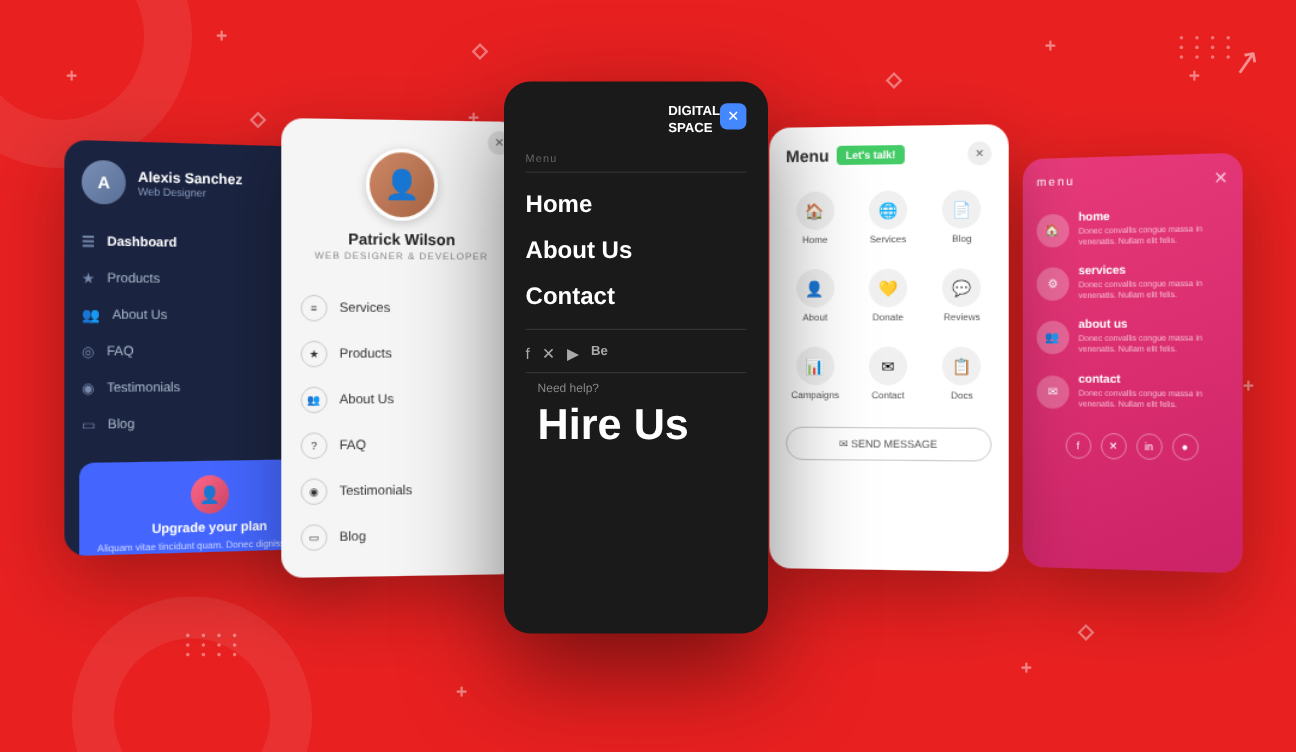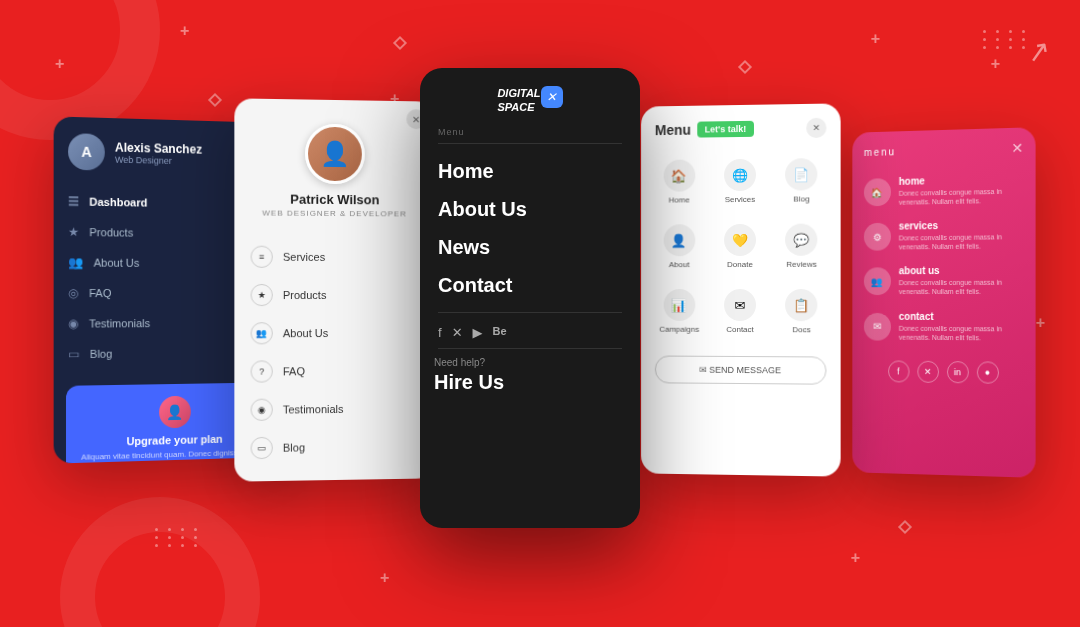--- a/index.html
+++ b/index.html
@@ -174,23 +174,22 @@
       width: 220px;
       height: 460px;
       background: #1a1a1a;
       left: 420px;
       top: 68px;
       z-index: 5;
       border-radius: 22px;
       box-shadow: 0 30px 80px rgba(0,0,0,0.5);
     }
     .card-3 .header {
-      display: flex; align-items: flex-start; justify-content: center;
+      display: flex; align-items: flex-start; justify-content: flex-end;
       padding: 18px 18px 8px;
-      font-style: italic;
     }
     .card-3 .brand {
       color: white; font-size: 11px; font-weight: 800; line-height: 1.3;
     }
     .card-3 .close-btn {
       width: 22px; height: 22px; background: #4488ff;
       border-radius: 6px; display: flex; align-items: center; justify-content: center;
       color: white; font-size: 12px; cursor: pointer;
     }
     .card-3 .section-label {
@@ -210,27 +209,27 @@
     .card-3 .social-section {
       padding: 8px 18px;
     }
     .card-3 .social-icons {
       display: flex; gap: 10px; margin-top: 4px;
     }
     .card-3 .social-icon {
       color: #aaa; font-size: 13px; cursor: pointer;
     }
     .card-3 .hire-section {
-      padding: 8px 14px;
+      padding: 8px 28px;
     }
     .card-3 .need-help {
       color: #888; font-size: 10px; margin-bottom: 2px;
     }
     .card-3 .hire-text {
-      color: white; font-size: 20px; font-weight: 700; line-height: 1.2;
+      color: white; font-size: 36px; font-weight: 700; line-height: 1.2;
     }
 
     
     .card-4 {
       width: 200px;
       height: 370px;
       background: #ffffff;
       left: 640px;
       top: 105px;
       z-index: 3;
@@ -489,21 +488,20 @@
 <div class="card card-3">
   <div class="header">
     <div class="brand">DIGITAL<br>SPACE</div>
     <div class="close-btn">✕</div>
   </div>
   <div class="section-label">Menu</div>
   <div class="divider"></div>
   <div class="main-nav">
     <a class="nav-link">Home</a>
     <a class="nav-link">About Us</a>
-    <a class="nav-link">News</a>
     <a class="nav-link">Contact</a>
   </div>
   <div class="divider"></div>
   <div class="social-section">
     <div class="social-icons">
       <span class="social-icon">f</span>
       <span class="social-icon">✕</span>
       <span class="social-icon">▶</span>
       <span class="social-icon" style="font-size:11px;font-weight:700;color:#aaa;">Be</span>
     </div>

